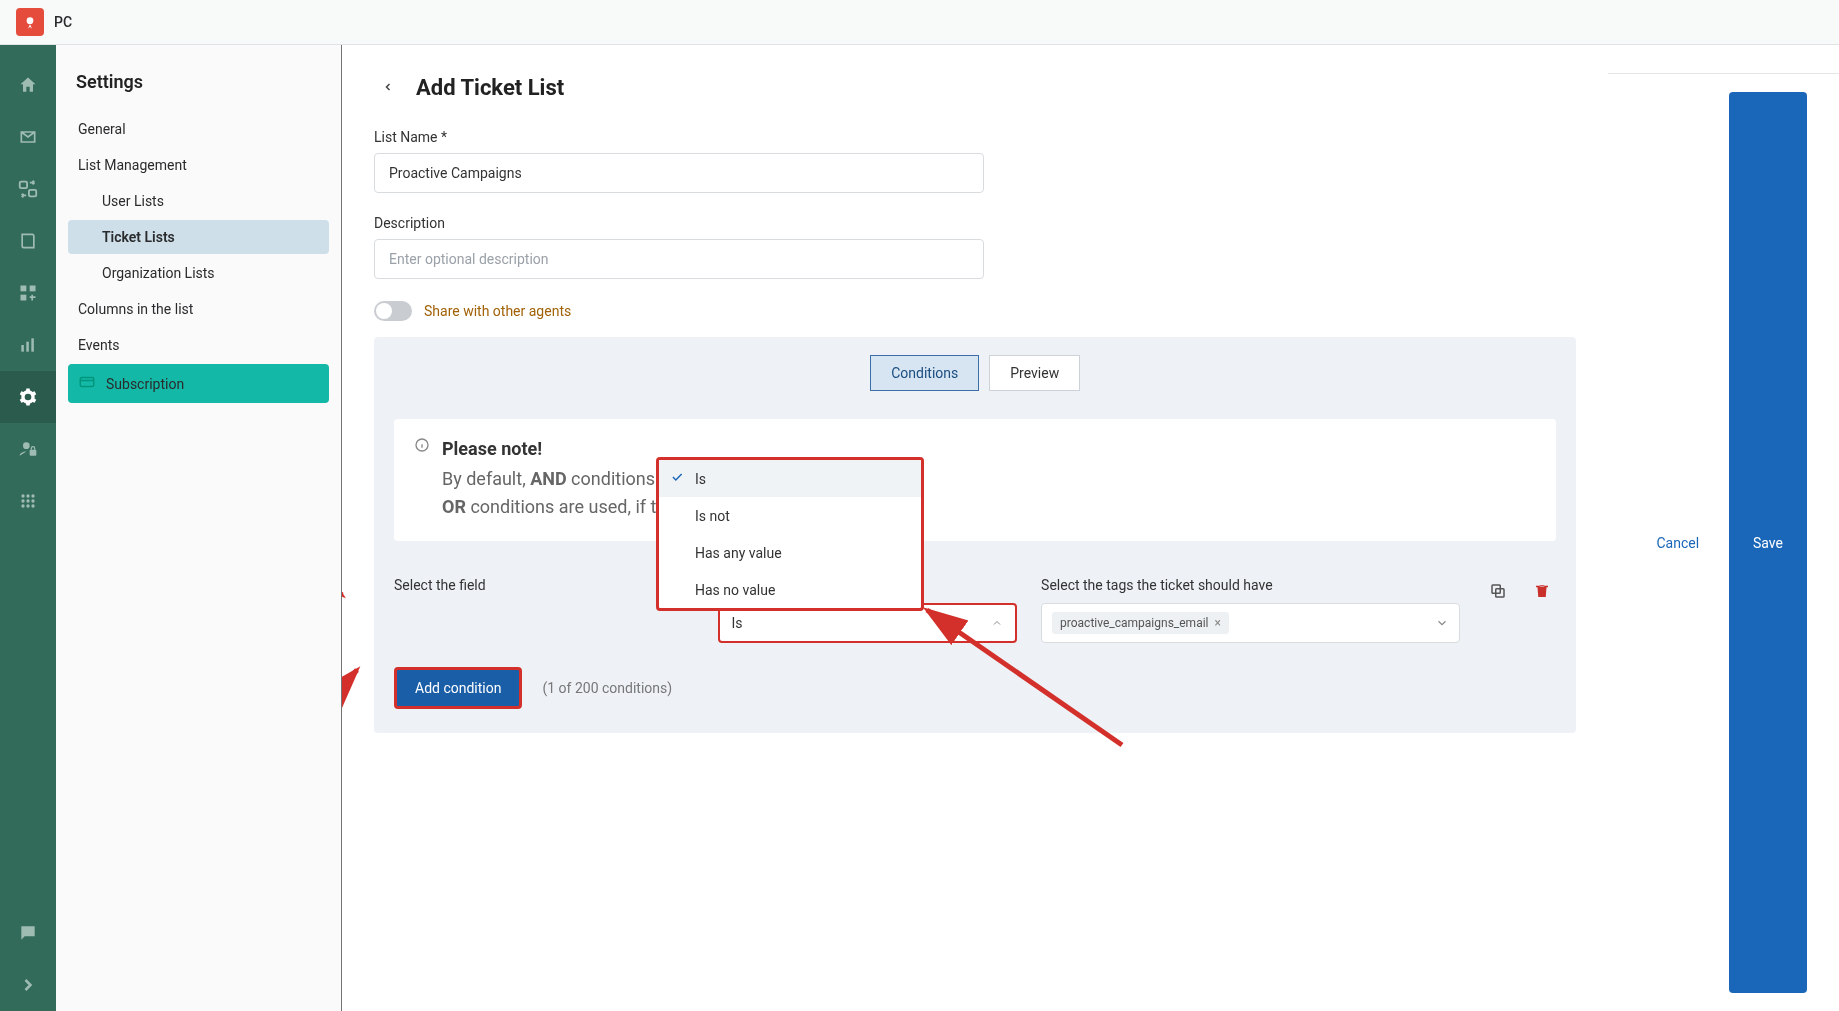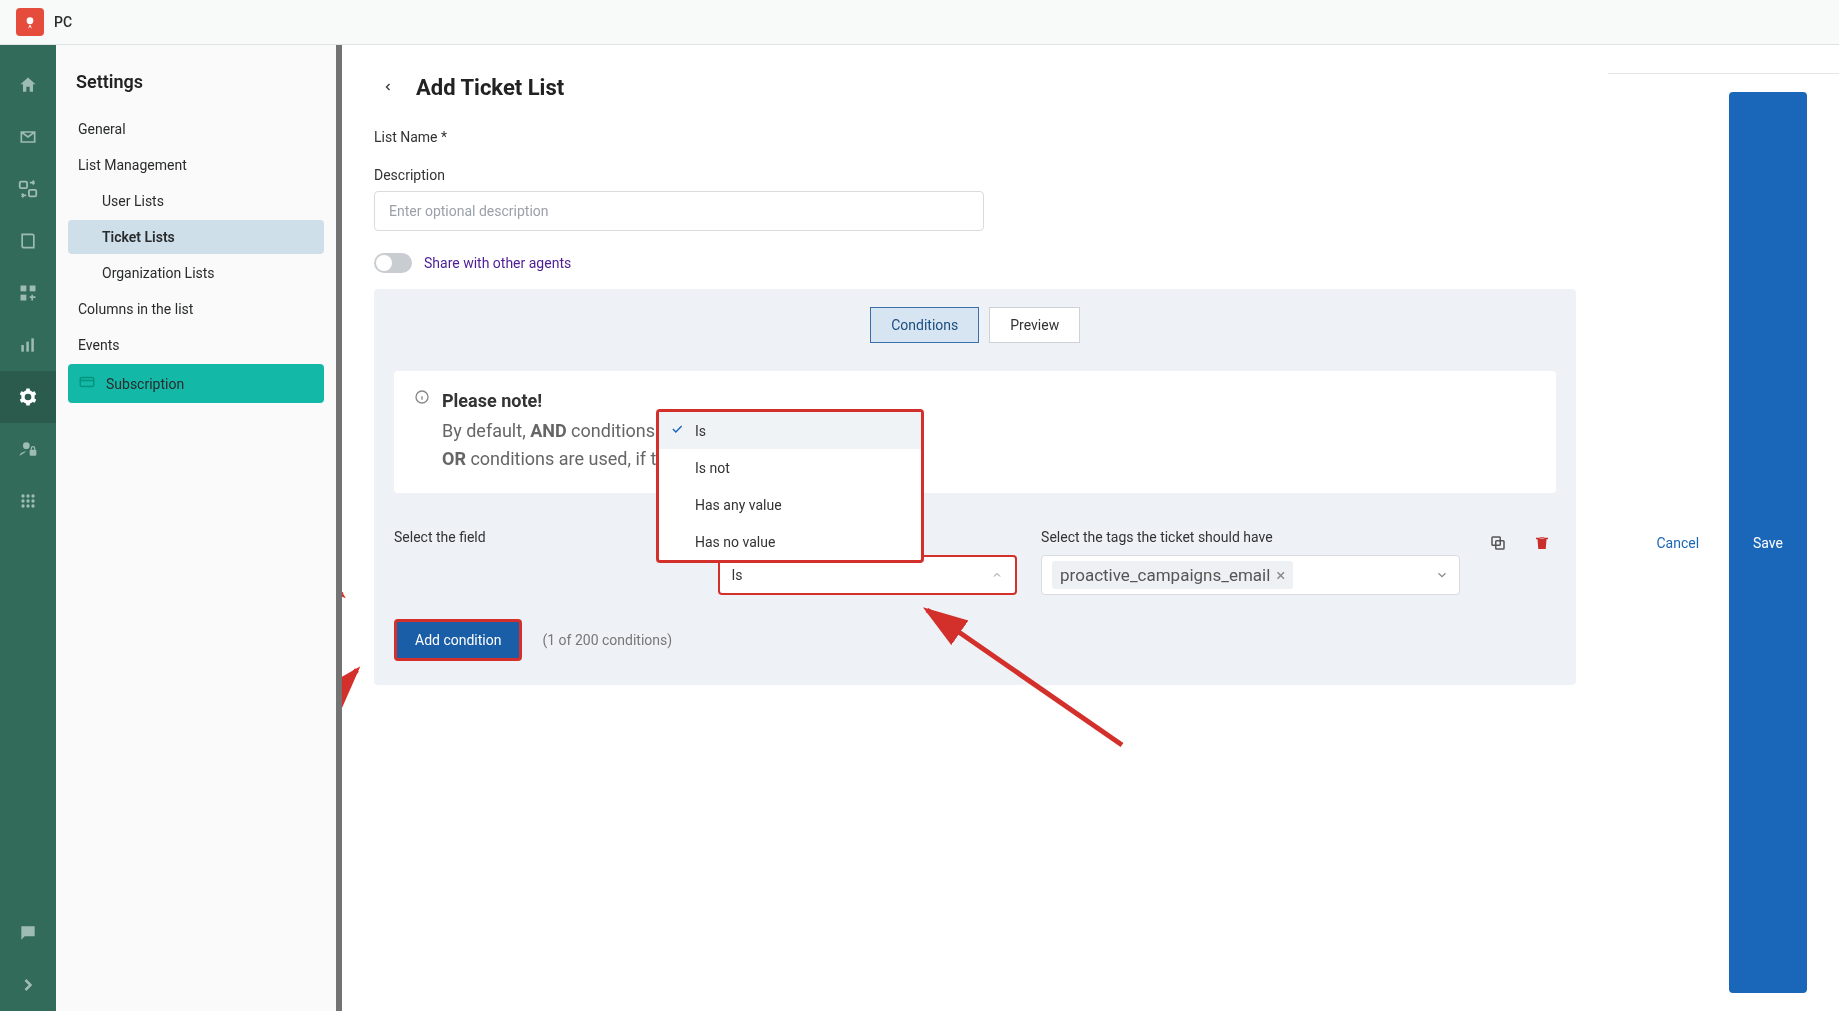--- a/index.html
+++ b/index.html
@@ -10,21 +10,21 @@
 .logo svg { width: 16px; height: 16px; }
 .logo-text { font-size: 14px; color: #2a2b2c; font-weight: 500; }
 
 .layout { display: flex; height: calc(100vh - 45px); }
 
 .rail { width: 56px; background: #336b5b; display: flex; flex-direction: column; align-items: center; padding-top: 14px; }
 .rail-item { width: 56px; height: 52px; display: flex; align-items: center; justify-content: center; cursor: pointer; color: #9fbcb2; }
 .rail-item.active { background: rgba(0,0,0,0.15); color: #fff; }
 .rail-spacer { flex: 1; }
 
-.sidebar { width: 286px; background: #fafafa; border-right: 6px solid #737373; padding: 26px 12px 12px 12px; overflow-y: auto; }
+.sidebar { width: 286px; background: #fafafa; border-right: 1px solid #737373; padding: 26px 12px 12px 12px; overflow-y: auto; }
 .sidebar h1 { font-size: 18px; font-weight: 600; padding-left: 8px; margin-bottom: 20px; color: #222; }
 .nav-item { padding: 9px 10px; border-radius: 4px; cursor: pointer; font-size: 14px; color: #2a2b2c; margin-bottom: 2px; display: flex; align-items: center; }
 .nav-item.sub { padding-left: 34px; }
 .nav-item.active { background: #cedfea; font-weight: 600; }
 .nav-item.highlight { background: #14b8a6; }
 .nav-item .nav-icon { margin-right: 10px; color: #00967d; }
 
 .main { flex: 1; overflow-y: auto; padding: 28px 0 0 0; display: flex; flex-direction: row; position: relative; }
 .main-inner { padding: 0 32px 100px 32px; flex: 1; }
 
@@ -33,21 +33,21 @@
 .page-title { font-size: 22px; font-weight: 700; color: #222; }
 
 .field-group { margin-bottom: 22px; max-width: 610px; }
 .field-label { font-size: 14px; color: #333; margin-bottom: 8px; display: block; }
 .text-input { width: 100%; height: 40px; border: 1px solid #d8dcde; border-radius: 4px; padding: 0 14px; font-size: 14px; color: #333; }
 .text-input::placeholder { color: #9aa1a8; }
 
 .switch-row { display: flex; align-items: center; margin-bottom: 16px; }
 .switch { width: 38px; height: 20px; background: #c9cdd1; border-radius: 10px; position: relative; cursor: pointer; margin-right: 12px; }
 .switch::after { content: ""; position: absolute; width: 16px; height: 16px; background: #fff; border-radius: 50%; top: 2px; left: 2px; }
-.switch-label { font-size: 14px; color: #4c1d95; }
+.switch-label { font-size: 14px; color: #a16207; }
 
 .conditions-panel { background: #eef2f7; border-radius: 4px; padding: 18px 20px 24px 20px; position: relative; }
 .tabs-row { display: flex; justify-content: center; gap: 10px; margin-bottom: 28px; }
 .tab-btn { padding: 9px 20px; border: 1px solid #ccd2d8; border-radius: 0; background: #fff; font-size: 14px; cursor: pointer; color: #333; }
 .tab-btn.active { background: #d7e5f2; border-color: #3b6fa8; color: #1a4d80; }
 
 .note-box { background: #fff; border-radius: 4px; padding: 16px 20px 20px 20px; margin-bottom: 36px; display: flex; }
 .note-icon { margin-right: 12px; color: #888; flex-shrink: 0; margin-top: 2px; }
 .note-body { font-size: 18px; line-height: 1.55; }
 .note-title { font-weight: 700; color: #333; margin-bottom: 2px; }
@@ -60,21 +60,21 @@
 .select-ctrl { height: 40px; background: #fff; border: 1px solid #d8dcde; border-radius: 4px; display: flex; align-items: center; justify-content: space-between; padding: 0 12px; cursor: pointer; font-size: 14px; color: #333; }
 .select-ctrl.red { border: 2.5px solid #d4302b; }
 .chev { width: 12px; color: #888; }
 
 .dropdown { position: absolute; left: 282px; top: 120px; width: 268px; background: #fff; border: 3px solid #d4302b; border-radius: 4px; z-index: 50; overflow: hidden; }
 .dd-item { height: 37px; display: flex; align-items: center; padding: 0 14px 0 36px; font-size: 14px; cursor: pointer; position: relative; color: #333; }
 .dd-item.sel { background: #f0f3f6; }
 .dd-check { position: absolute; left: 11px; color: #1a66b8; }
 
 .tag-pill-wrap { height: 40px; background: #fff; border: 1px solid #d8dcde; border-radius: 4px; display: flex; align-items: center; padding: 0 10px; gap: 6px; }
-.tag-pill { background: #eef1f3; border-radius: 3px; padding: 4px 8px; font-size: 17px; color: #555; display: flex; align-items: center; gap: 6px; }
+.tag-pill { background: #eef1f3; border-radius: 3px; padding: 4px 8px; font-size: 12px; color: #555; display: flex; align-items: center; gap: 6px; }
 .tag-x { cursor: pointer; color: #888; }
 .tag-caret { margin-left: auto; color: #888; }
 
 .row-actions { display: flex; align-items: flex-end; gap: 16px; padding-bottom: 4px; }
 .icon-btn { width: 28px; height: 28px; display: flex; align-items: center; justify-content: center; cursor: pointer; color: #555; }
 .icon-btn.del { color: #c9302c; }
 
 .add-row { display: flex; align-items: center; gap: 20px; }
 .add-btn { background: #1a5ea8; color: #fff; font-size: 14px; padding: 10px 18px; border: 3px solid #d4302b; border-radius: 4px; cursor: pointer; }
 .cond-count { font-size: 14px; color: #777; }
@@ -202,20 +202,21 @@
         <div class="back-btn">
           <svg width="12" height="12" viewBox="0 0 24 24" fill="none" stroke="currentColor" stroke-width="3">
               <path d="M15 6l-6 6 6 6"></path>
             </svg>
         </div>
         <div class="page-title">Add Ticket List</div>
       </div>
 
       <div class="field-group">
         <label class="field-label">List Name *</label>
+        <input class="text-input" value="Proactive Campaigns" style="">
       </div>
 
       <div class="field-group">
         <label class="field-label">Description</label>
         <input class="text-input" placeholder="Enter optional description" style="">
       </div>
 
       <div class="switch-row">
         <div class="switch"></div>
         <span class="switch-label">Share with other agents</span>

